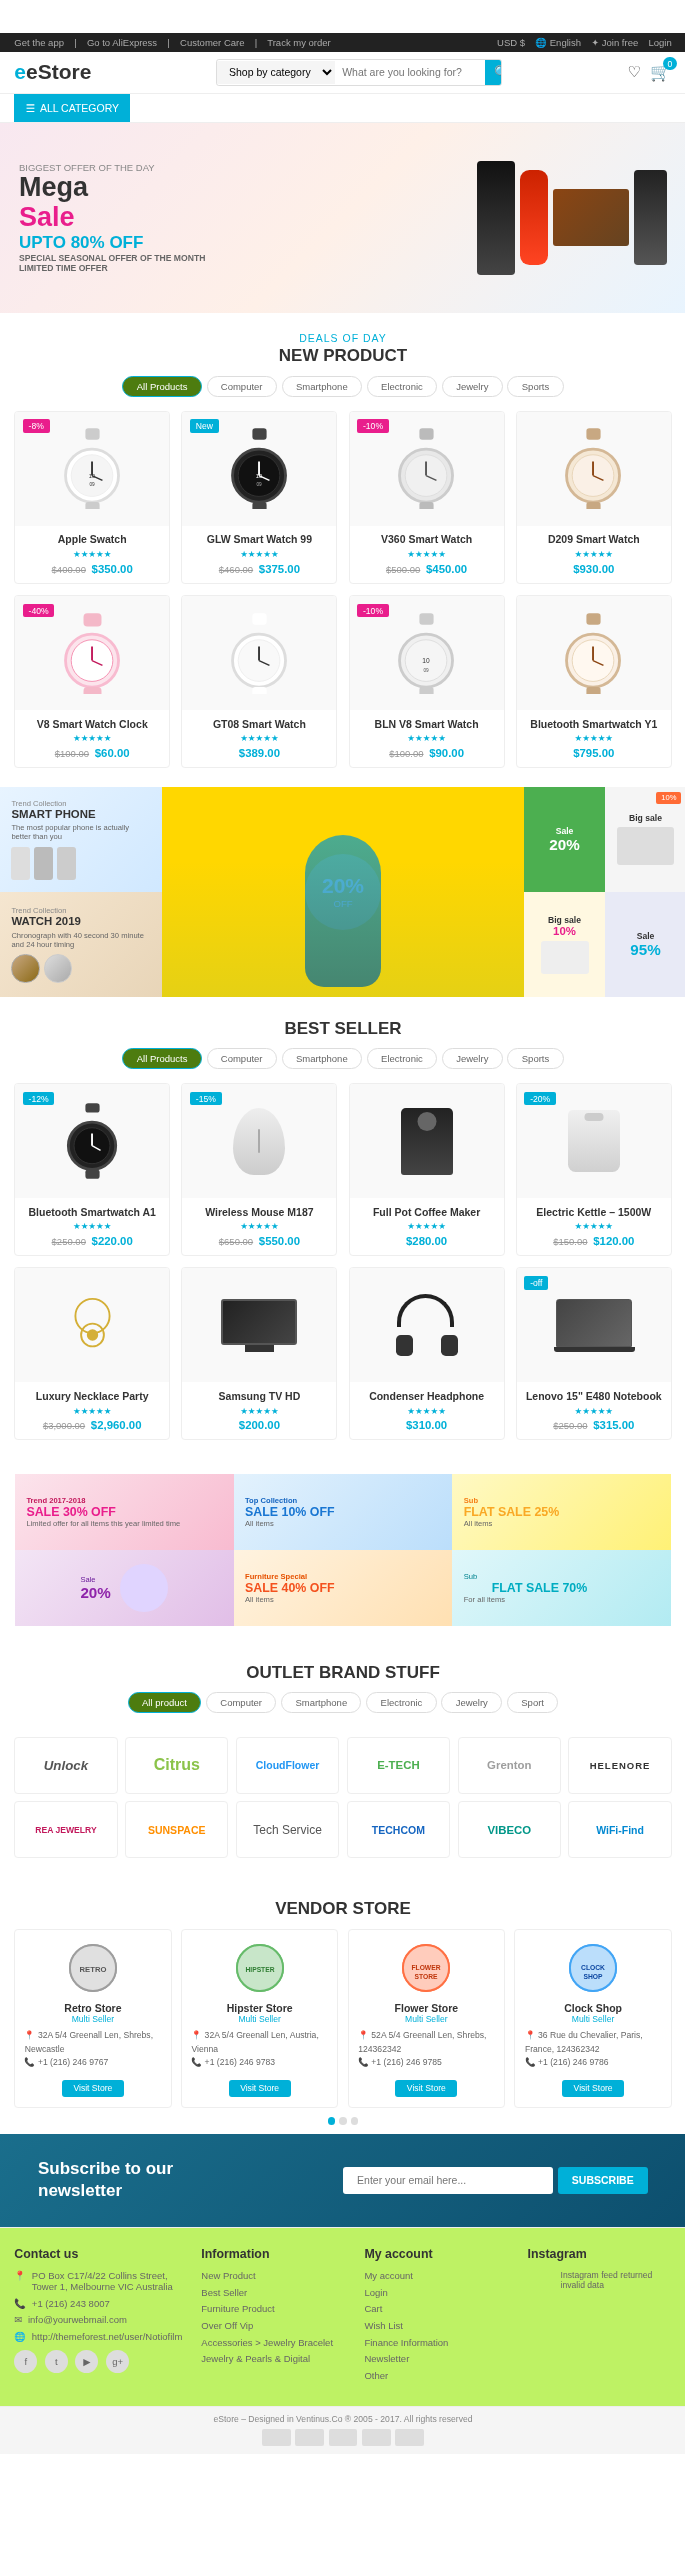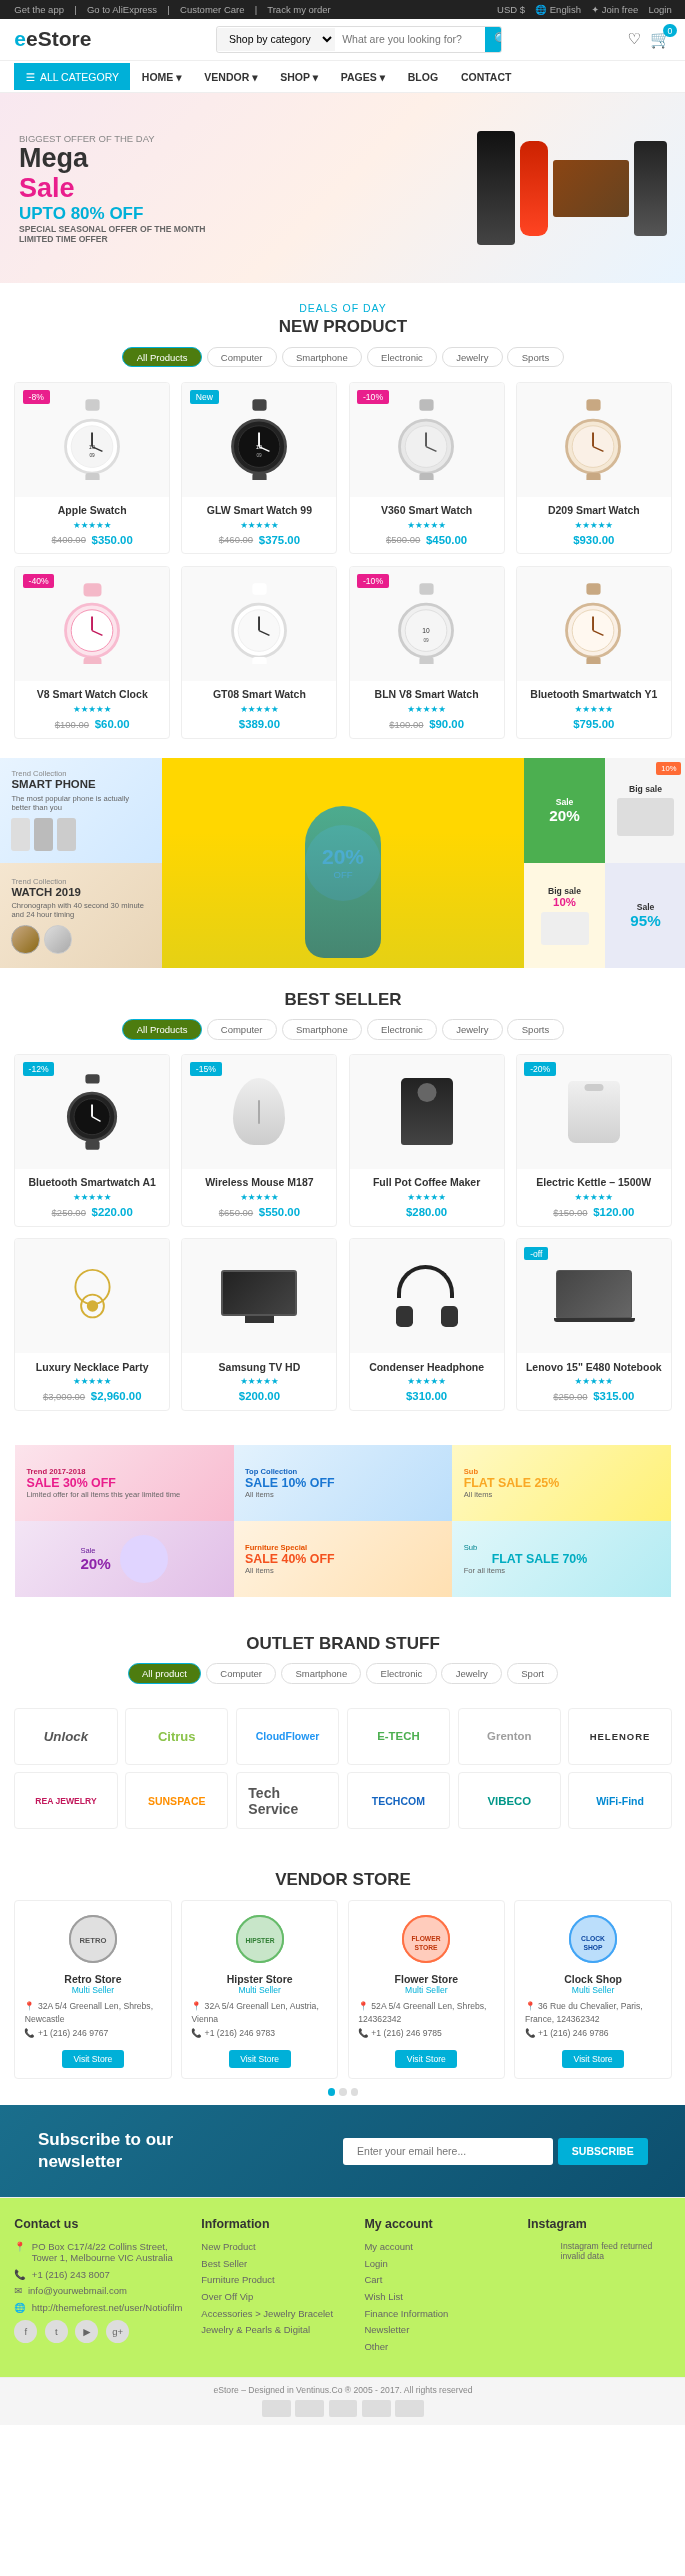--- a/index.html
+++ b/index.html
@@ -1,19 +1,19 @@
 <!DOCTYPE html>
 <html style="font-size:15.2px"><head>
   <meta charset="utf-8">
   <style>
     * { margin: 0; padding: 0; box-sizing: border-box; }
     body { font-family: Arial, sans-serif; font-size: 11.4px; color: #333; background: #fff; width: 686px; }
     
     
-    .topbar { background: #222; color: #aaa; font-size: 9.5px; padding: 3.8px 14.3px; display: flex; justify-content: space-between; align-items: center; }
+    .topbar { background: #222; color: #aaa; font-size: 9.5px; padding: 3.8px 14.3px; display: flex; justify-content: space-between; align-items: center; margin-top: 33px; }
     .topbar-left span { margin-right: 7.6px; }
     .topbar-right span { margin-left: 7.6px; }
     
     
     .header { background: #fff; padding: 7.6px 14.3px; display: flex; align-items: center; justify-content: space-between; border-bottom: 1px solid #eee; }
     .logo { font-size: 21px; font-weight: bold; color: #00b0d8; }
     .logo span { color: #333; }
     .header-search { display: flex; align-items: center; border: 1px solid #ddd; border-radius: 2.9px; overflow: hidden; flex: 1; margin: 0 14.3px; max-width: 286px; }
     .header-search select { border: none; padding: 4.8px 7.6px; font-size: 10.5px; background: #f5f5f5; }
     .header-search input { border: none; padding: 4.8px 7.6px; font-size: 10.5px; flex: 1; outline: none; }
@@ -142,40 +142,20 @@
       <span class="cart-badge">0</span>
     </span>
   </div>
 </div>
 
 <div class="nav">
   <div class="nav-all">
     <span>☰</span>
     <span>ALL CATEGORY</span>
   </div>
-  <ul class="nav-links">
-    <li>
-        <a href="#">HOME ▾</a>
-      </li>
-    <li>
-        <a href="#">VENDOR ▾</a>
-      </li>
-    <li>
-        <a href="#">SHOP ▾</a>
-      </li>
-    <li>
-        <a href="#">PAGES ▾</a>
-      </li>
-    <li>
-        <a href="#">BLOG</a>
-      </li>
-    <li>
-        <a href="#">CONTACT</a>
-      </li>
-  </ul>
 </div>
 
 <div class="hero">
   <div class="hero-text">
     <div class="hero-offer">BIGGEST OFFER OF THE DAY</div>
     <div class="hero-title">
       <span style="color:#333;">Mega</span><br>
       <span style="color:#e91e8c;">Sale</span>
     </div>
     <div class="hero-sub">UPTO 80% OFF</div>
@@ -647,21 +627,21 @@
   <button class="filter-tab">Sport</button>
 </div>
 
 <div class="outlet-section">
 
   <div style="display:grid; grid-template-columns: repeat(6,1fr); gap:7.6px; margin-bottom:7.6px;">
     <div class="brand-item">
       <span style="font-size:13.3px; font-weight:bold; color:#555; font-style:italic;">Unlock</span>
     </div>
     <div class="brand-item">
-      <span style="font-size:13px; font-weight:bold; color:#8bc34a;">Citrus</span>
+      <span style="font-size:16px; font-weight:bold; color:#8bc34a;">Citrus</span>
     </div>
     <div class="brand-item">
       <span style="font-size:10.5px; font-weight:bold; color:#2196f3;">CloudFlower</span>
     </div>
     <div class="brand-item">
       <span style="font-size:11.4px; font-weight:bold; color:#4caf50;">E-TECH</span>
     </div>
     <div class="brand-item">
       <span style="font-size:11.4px; font-weight:bold; color:#9e9e9e;">Grenton</span>
     </div>
@@ -671,21 +651,21 @@
   </div>
 
   <div style="display:grid; grid-template-columns: repeat(6,1fr); gap:7.6px;">
     <div class="brand-item">
       <span style="font-size:8.6px; font-weight:bold; color:#c2185b; text-align:center;">REA JEWELRY</span>
     </div>
     <div class="brand-item">
       <span style="font-size:10.5px; font-weight:bold; color:#ff8f00;">SUNSPACE</span>
     </div>
     <div class="brand-item">
-      <span style="font-size:14px; font-weight:bold; color:#555;">Tech Service</span>
+      <span style="font-size:12px; font-weight:normal; color:#555;">Tech Service</span>
     </div>
     <div class="brand-item">
       <span style="font-size:10.5px; font-weight:bold; color:#1565c0;">TECHCOM</span>
     </div>
     <div class="brand-item">
       <span style="font-size:11.4px; font-weight:bold; color:#009688;">VIBECO</span>
     </div>
     <div class="brand-item">
       <span style="font-size:10.5px; font-weight:bold; color:#0288d1;">WiFi-Find</span>
     </div>

